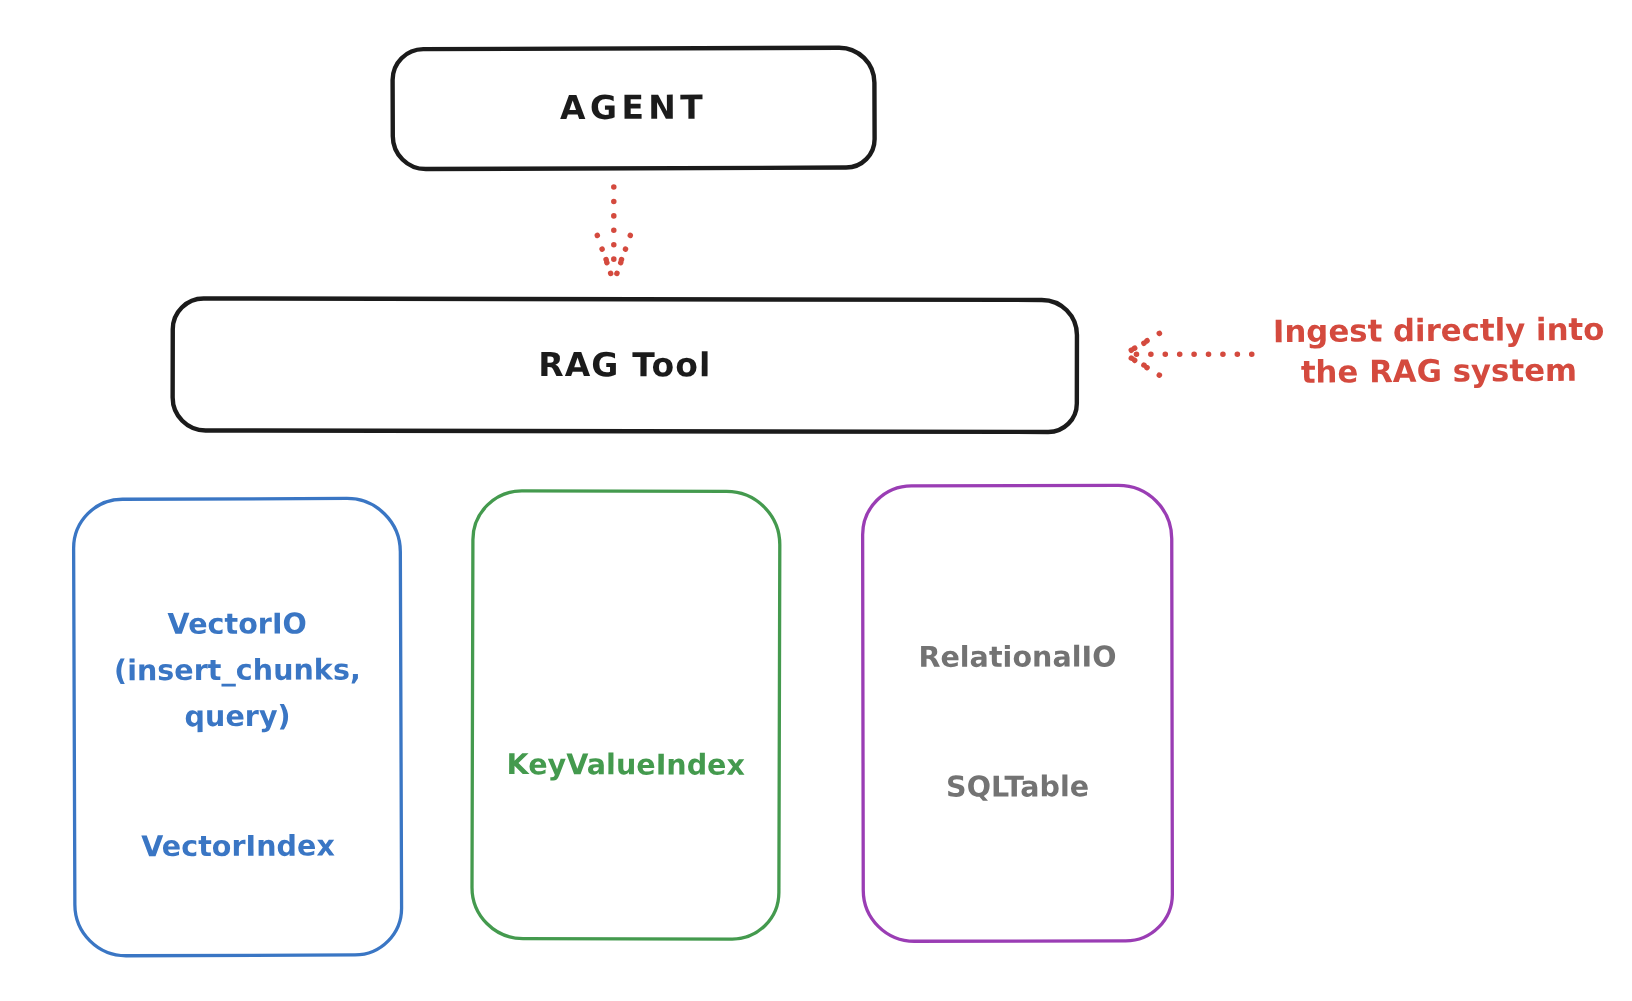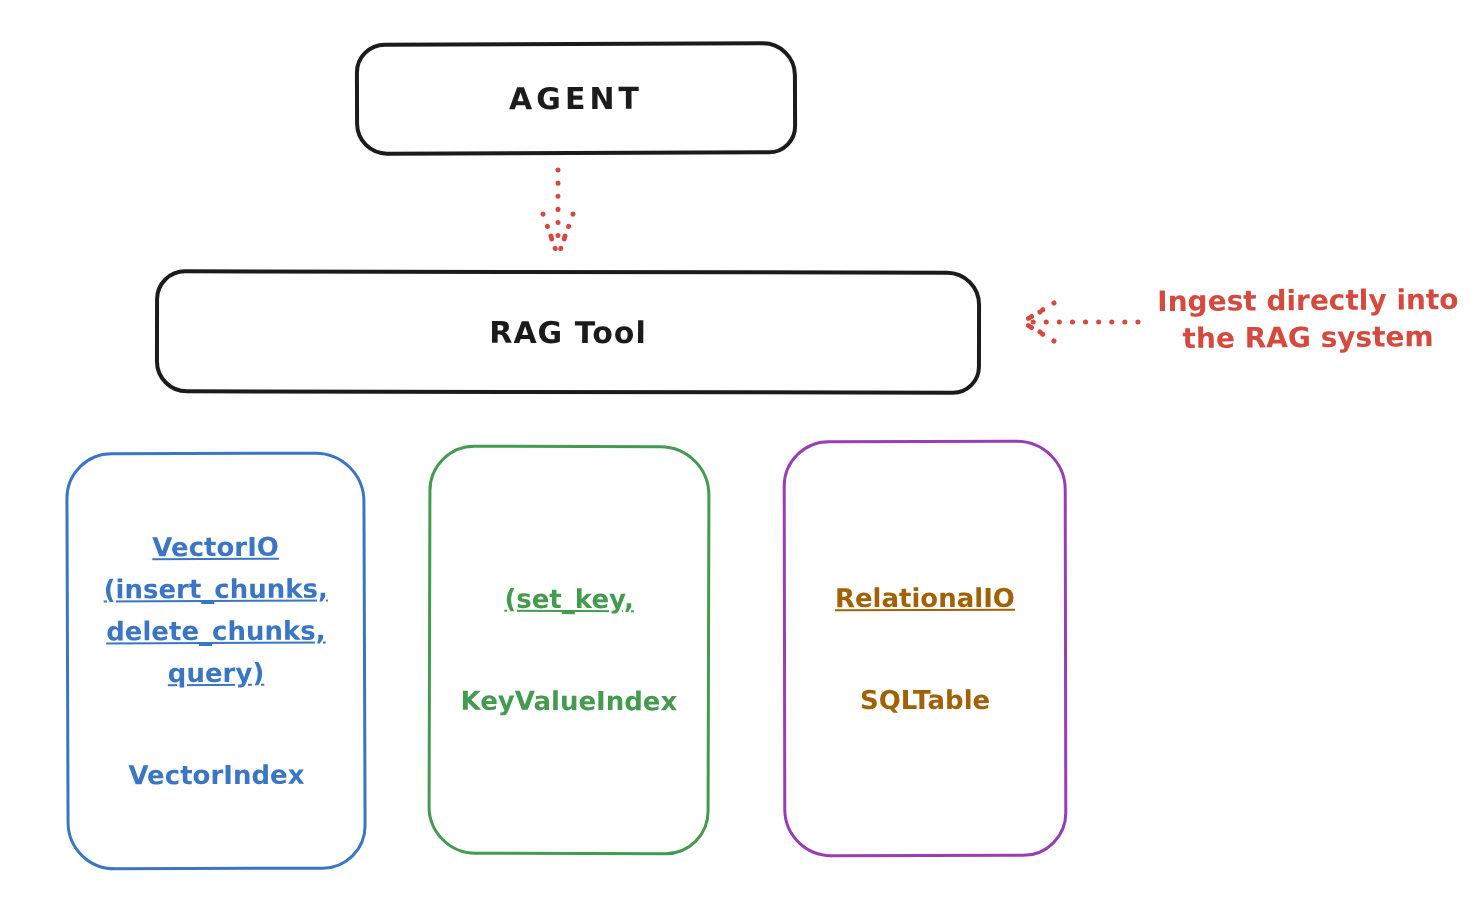--- a/index.html
+++ b/index.html
@@ -47,41 +47,41 @@
     letter-spacing: 1px;
     transform: rotate(0.1deg);
   }
   .io-box {
     border-radius: 46px 50px 44px 48px;
     flex-direction: column;
     font-size: 26px;
     font-weight: 600;
     line-height: 42px;
   }
-  .io-box .fn-lines { margin: 0; text-decoration: underline; }
+  .io-box .fn-lines { margin: 16px; }
   .io-box .index-label { margin-top: 60px; }
   .box-blue {
     left: 66px; top: 452px;
     width: 300px; height: 418px;
     border: 3.5px solid #3a76c4;
     color: #3a76c4;
     transform: rotate(-0.2deg);
   }
   .box-green {
     left: 428px; top: 445px;
     width: 282px; height: 410px;
     border: 3.5px solid #449a4e;
     color: #449a4e;
     transform: rotate(0.15deg);
   }
   .box-purple {
     left: 783px; top: 440px;
     width: 284px; height: 417px;
     border: 3.5px solid #9a3db4;
-    color: #a16207;
+    color: #737373;
     transform: rotate(-0.1deg);
   }
   .annotation {
     position: absolute;
     left: 1140px; top: 282px;
     width: 336px;
     text-align: center;
     color: #d44a3e;
     font-size: 28px;
     font-weight: 700;
@@ -131,29 +131,27 @@
 
   <div class="annotation">
     <div>Ingest directly into</div>
     <div>the RAG system</div>
   </div>
 
   <div class="sketch-box io-box box-blue">
     <div class="fn-lines">
       <div>VectorIO</div>
       <div>(insert_chunks,</div>
-      <div>delete_chunks,</div>
       <div>query)</div>
     </div>
     <div class="index-label">VectorIndex</div>
   </div>
 
   <div class="sketch-box io-box box-green">
     <div class="fn-lines">
-      <div>(set_key,</div>
     </div>
     <div class="index-label">KeyValueIndex</div>
   </div>
 
   <div class="sketch-box io-box box-purple">
     <div class="fn-lines">
       <div>RelationalIO</div>
     </div>
     <div class="index-label">SQLTable</div>
   </div>

